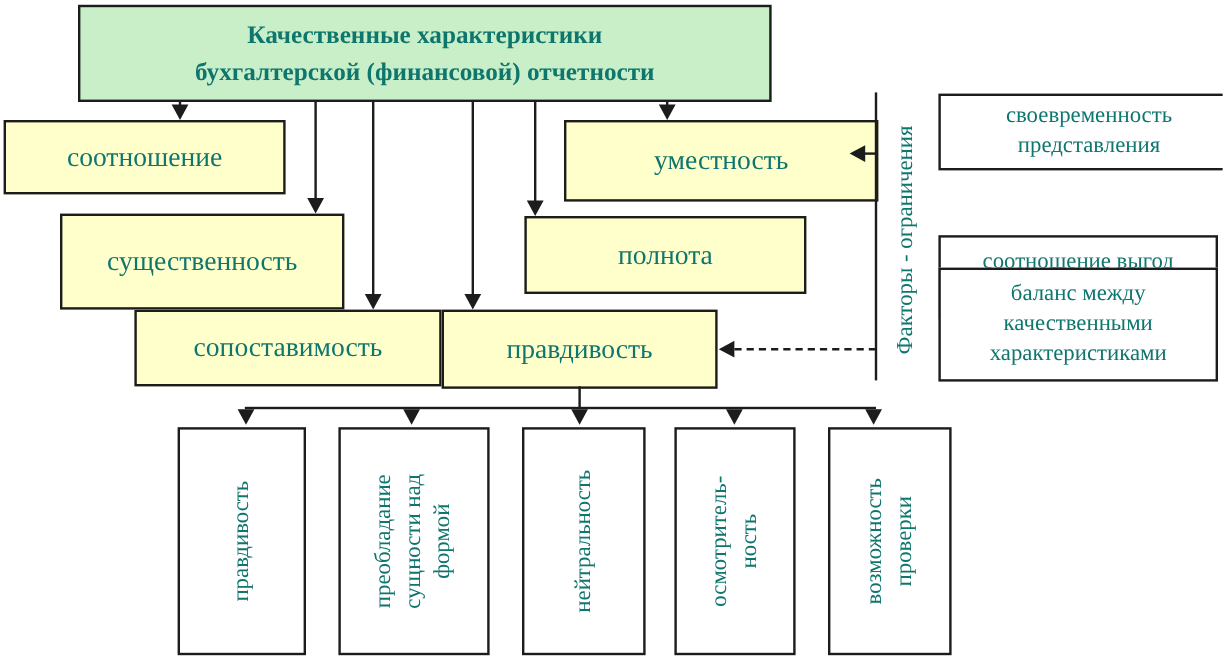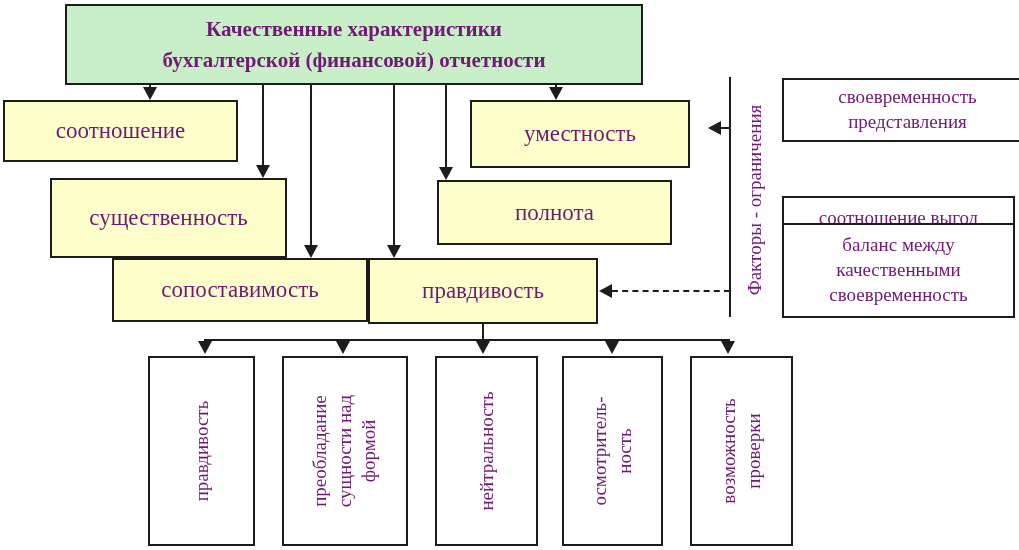--- a/index.html
+++ b/index.html
@@ -1,18 +1,18 @@
 <!DOCTYPE html>
 <html><head>
 <meta charset="utf-8">
 <style>
   html,body { margin:0; padding:0; background:#ffffff; }
   #canvas {
     position:relative; width:1019px; height:550px; background:#ffffff;
-    font-family:"Liberation Serif","DejaVu Serif",serif; color:#701a75;
+    font-family:"Liberation Serif","DejaVu Serif",serif; color:#0f766e;
     overflow:hidden;
   }
   .box {
     position:absolute; box-sizing:border-box; border:2px solid #1c1c1c;
     display:flex; align-items:center; justify-content:center;
     text-align:center; white-space:pre-line;
   }
   .green  { background:#c9efc9; font-weight:bold; font-size:21px; line-height:1.45; }
   .yellow { background:#ffffcc; font-size:23px; }
   .white  { background:#ffffff; font-size:19px; line-height:1.3; }
@@ -74,21 +74,21 @@
   </div>
 
   <div class="box yellow" style="left:368px; top:258px; width:230px; height:66px;">
     <span>правдивость</span>
   </div>
 
   <div class="box yellow" style="left:422px; top:180px; width:235px; height:65px;margin-left:15px;">
     <span>полнота</span>
   </div>
 
-  <div class="box yellow" style="left:470px; top:100px; width:220px; height:68px;">
+  <div class="box yellow" style="left:470px; top:100px; width:262px; height:68px;">
     <span>уместность</span>
   </div>
 
   <div class="vline" style="left:482px; top:322px; height:18px;"></div>
   <div class="hline" style="left:204px; top:339px; width:526px;"></div>
 
   <div class="ah-down" style="left:198px; top:341px;"></div>
   <div class="ah-down" style="left:336px; top:341px;"></div>
   <div class="ah-down" style="left:476px; top:341px;"></div>
   <div class="ah-down" style="left:605px; top:341px;"></div>
@@ -136,16 +136,16 @@
   </div>
 
   <div class="box white" style="left:782px; top:148px; width:233px; height:70px;margin-top:48px;">
     <span>соотношение выгод
 и затрат</span>
   </div>
 
   <div class="box white" style="left:782px; top:223px; width:233px; height:95px;">
     <span>баланс между
 качественными
-своевременность</span>
+характеристиками</span>
   </div>
 
 </div>
 
 </body></html>

